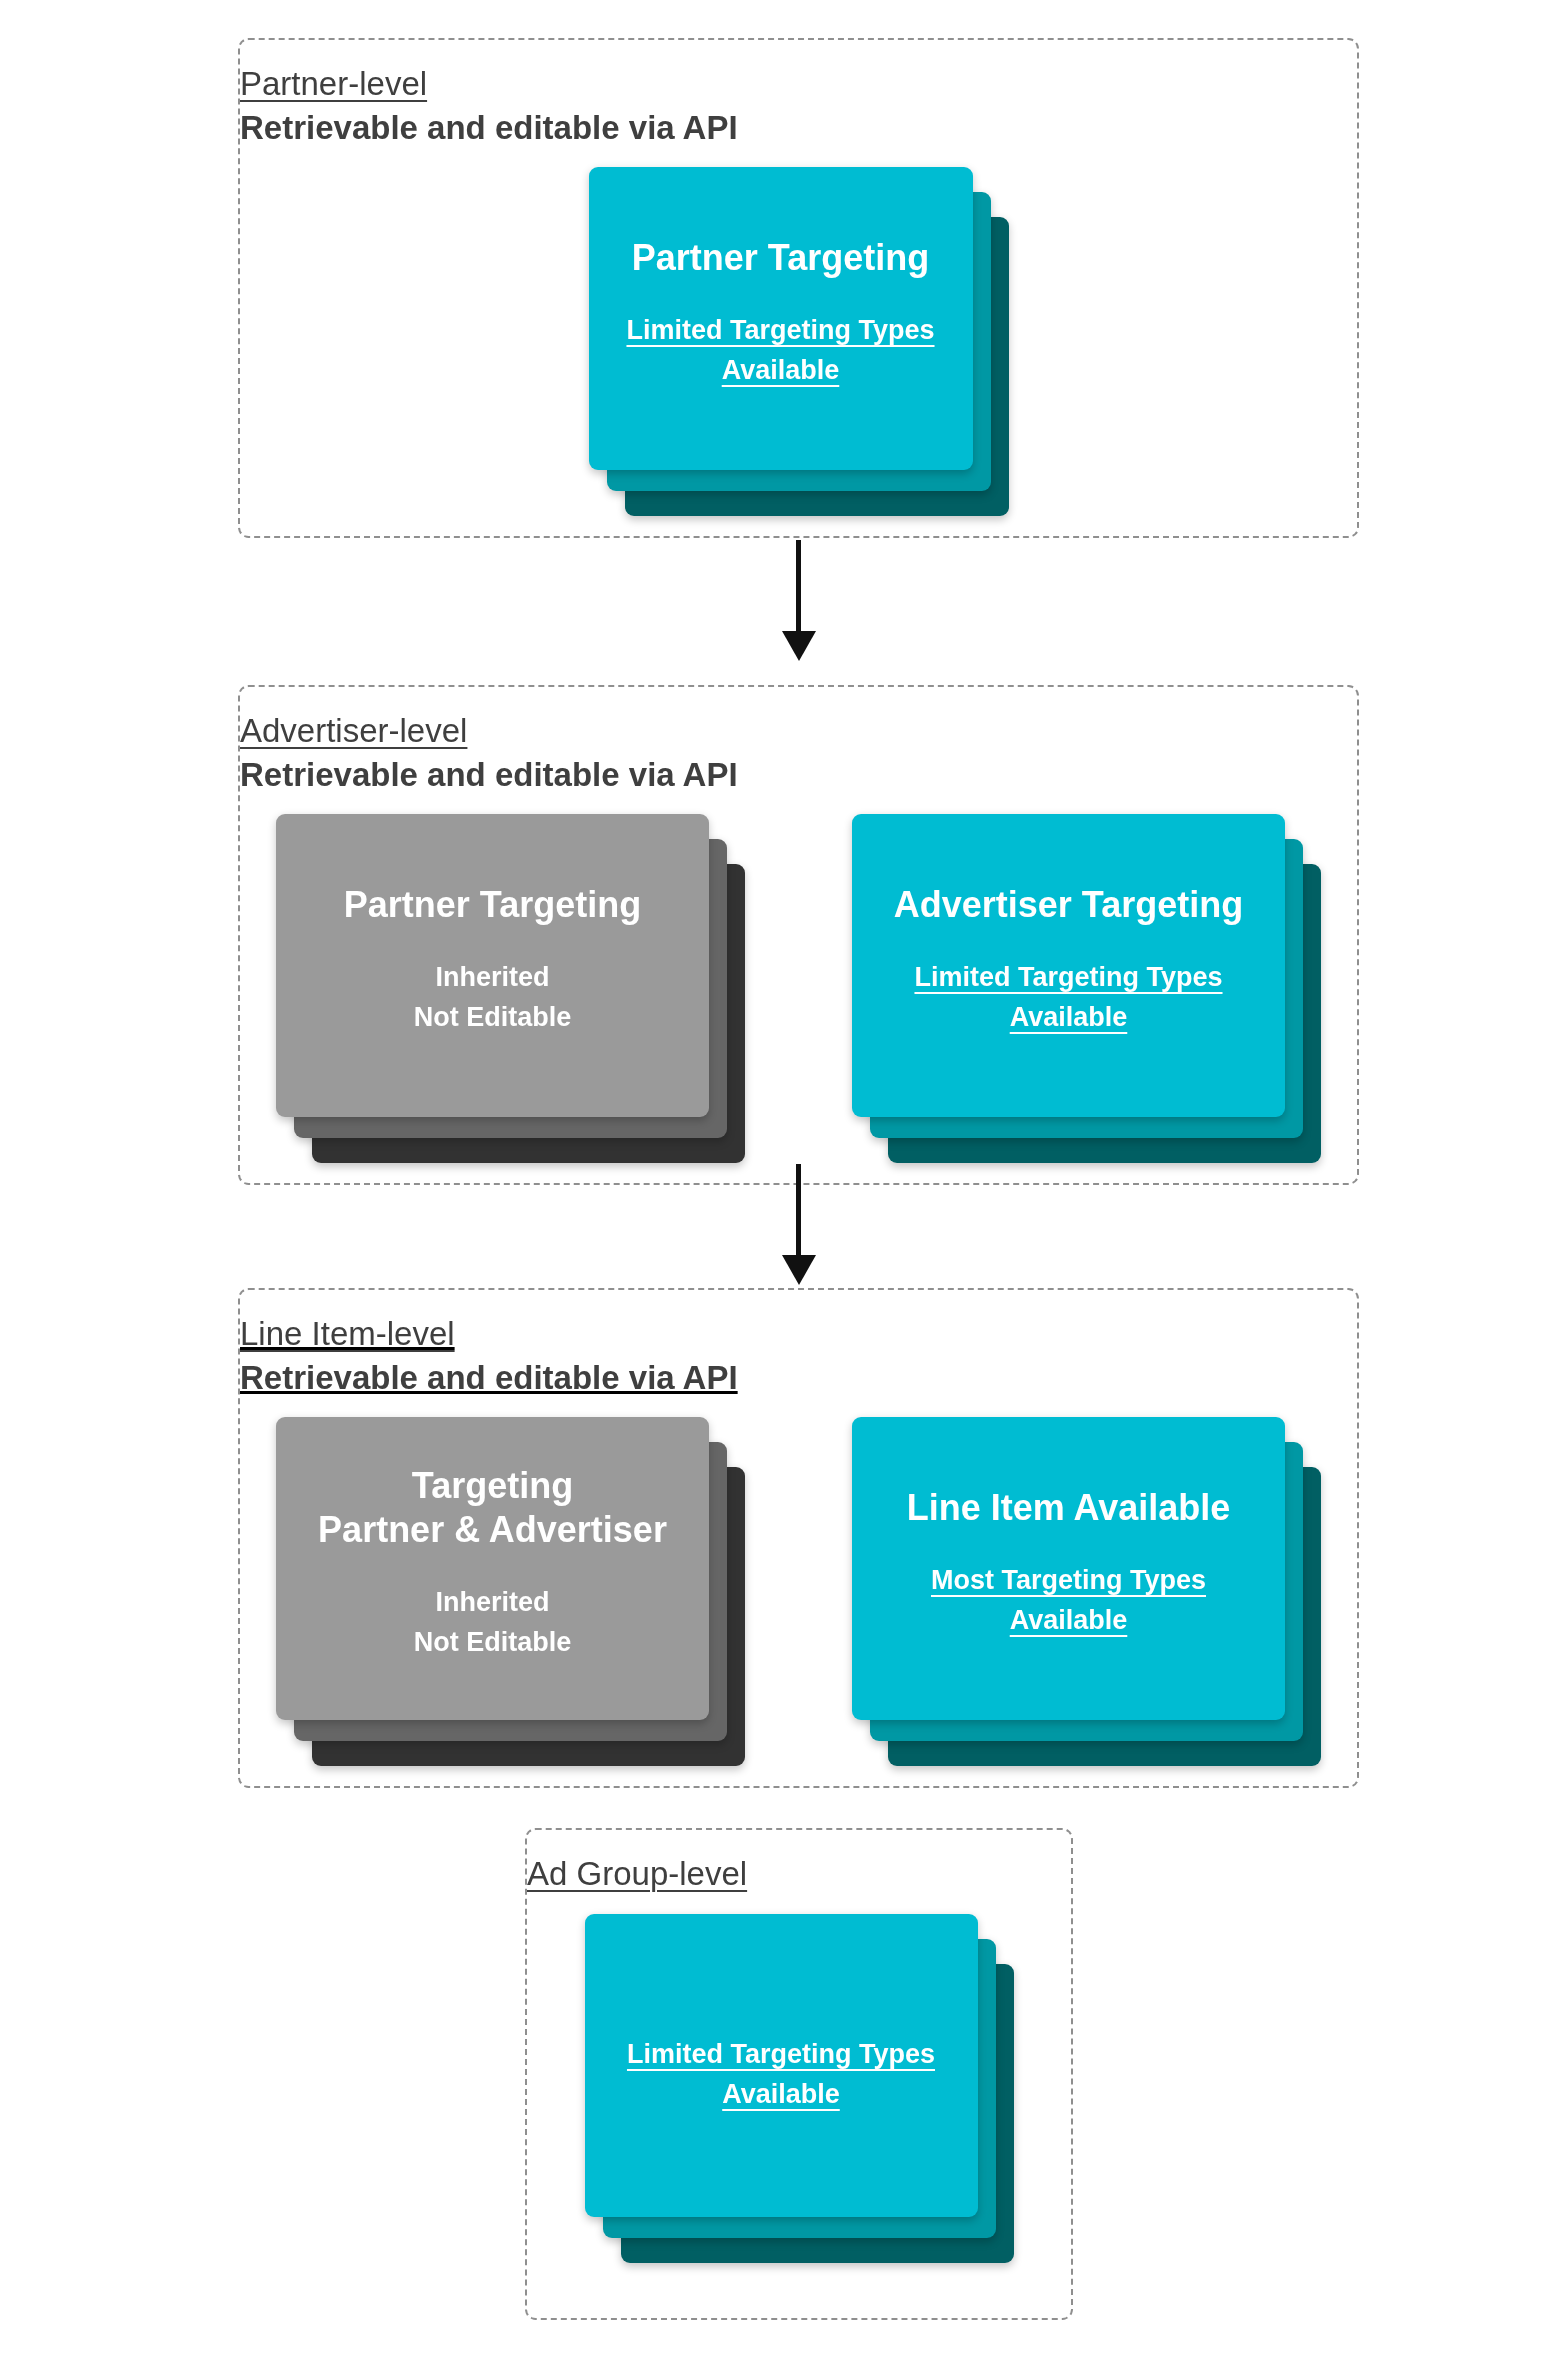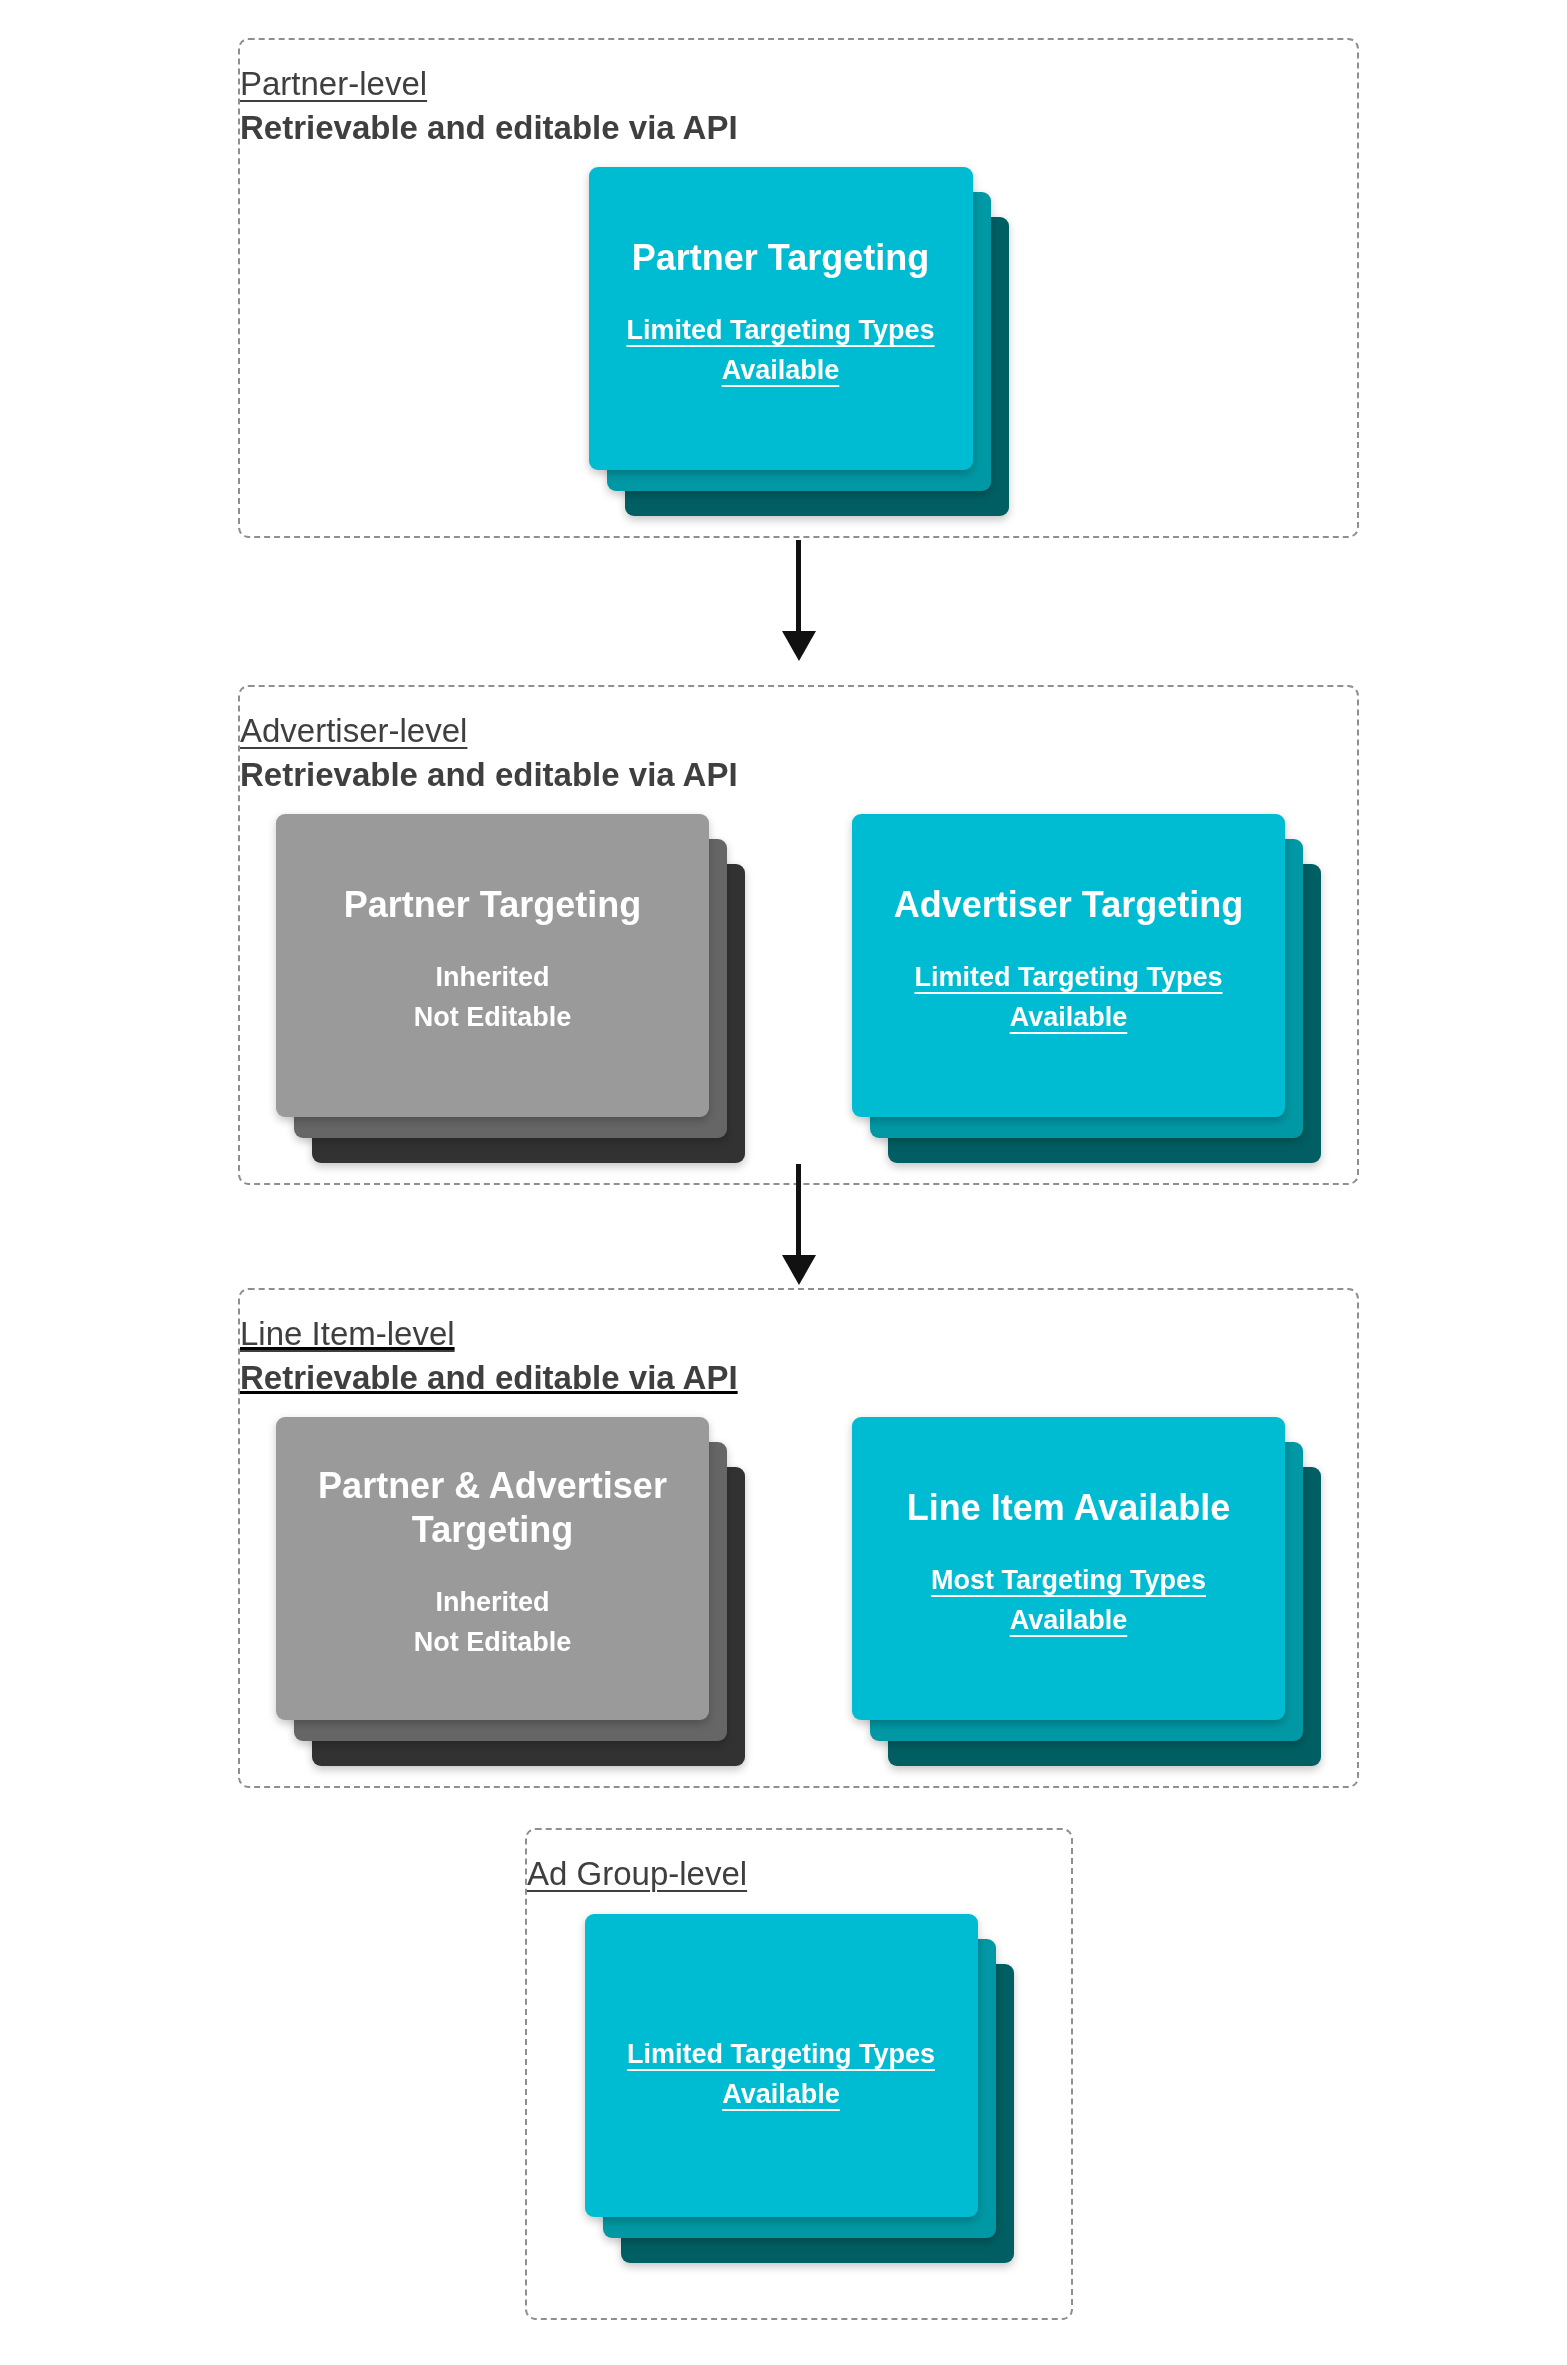--- a/index.html
+++ b/index.html
@@ -210,22 +210,22 @@
 
   <section class="level-box s3">
     <h2 class="level-title">Line Item-level</h2>
     <div class="api-note">Retrievable and editable via API</div>
     <div class="cards-row">
       <div class="stack gray w485">
         <div class="layer back"></div>
         <div class="layer mid"></div>
         <div class="card">
           <div class="card-title">
+            <span class="tline">Targeting</span>
             <span class="tline">Partner &amp; Advertiser</span>
-            <span class="tline">Targeting</span>
           </div>
           <div class="card-sub">
             <span class="sline">Inherited</span>
             <span class="sline">Not Editable</span>
           </div>
         </div>
       </div>
       <div class="stack cyan w485">
         <div class="layer back"></div>
         <div class="layer mid"></div>

